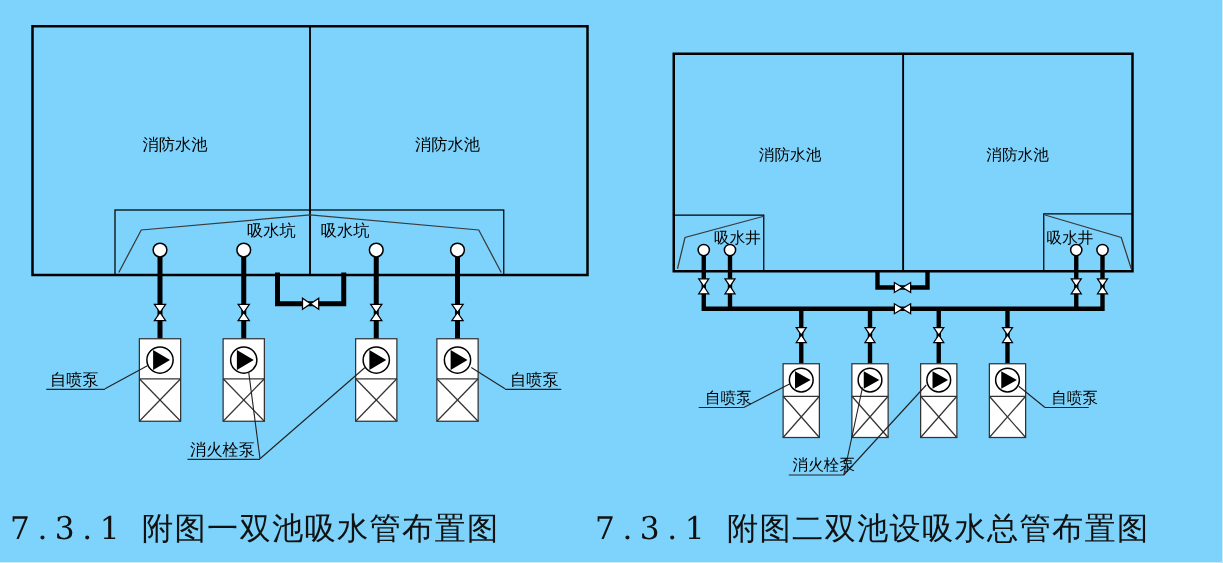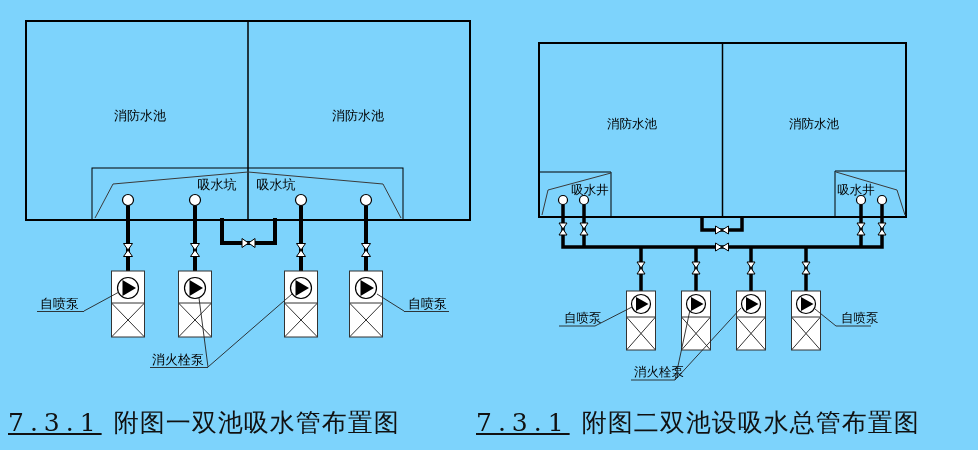--- a/index.html
+++ b/index.html
@@ -5,21 +5,21 @@
   html,body{margin:0;padding:0;background:#ffffff;}
   .stage{position:relative;width:978px;height:450px;background:#7dd3fc;overflow:hidden;
          font-family:"DejaVu Serif", serif;}
   .fig-svg{position:absolute;top:0;}
   #fig1-svg{left:0;}
   #fig2-svg{left:489px;}
   .caption{position:absolute;top:406px;font-size:25px;color:#111;white-space:nowrap;
            font-family:"DejaVu Serif", serif;}
   #fig1-caption{left:8px;}
   #fig2-caption{left:476px;}
-  .capnum{letter-spacing:6px;margin-right:12px;text-decoration:underline;}
+  .capnum{letter-spacing:6px;margin-right:12px;}
   .captitle{letter-spacing:1px;margin-top:36px;}
   
   .wall{fill:none;stroke:#000;stroke-width:2;}
   .thin{fill:none;stroke:#000;stroke-width:1;}
   .slope{fill:none;stroke:#3a3a3a;stroke-width:1;}
   .pipe{fill:none;stroke:#000;stroke-width:4;stroke-linecap:butt;}
   .pipe2{fill:none;stroke:#000;stroke-width:3.5;stroke-linecap:butt;}
   .valve{fill:#fff;stroke:#000;stroke-width:1;}
   .inlet{fill:#fff;stroke:#000;stroke-width:1.2;}
   .pumpbox{fill:#fff;stroke:#333;stroke-width:1;}

